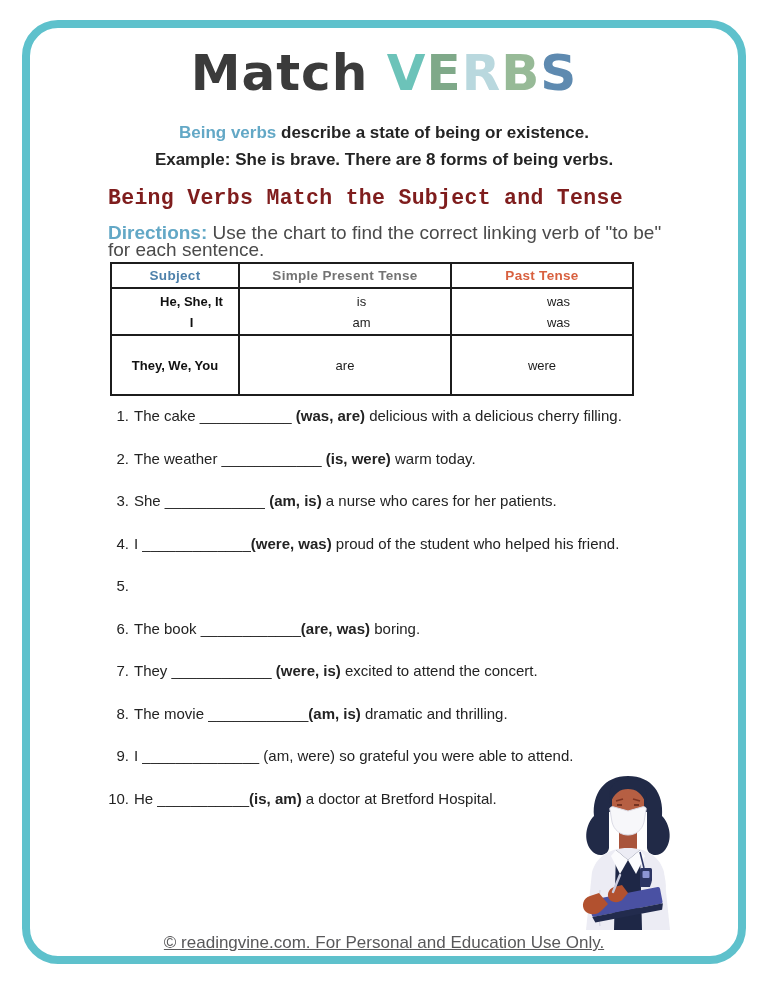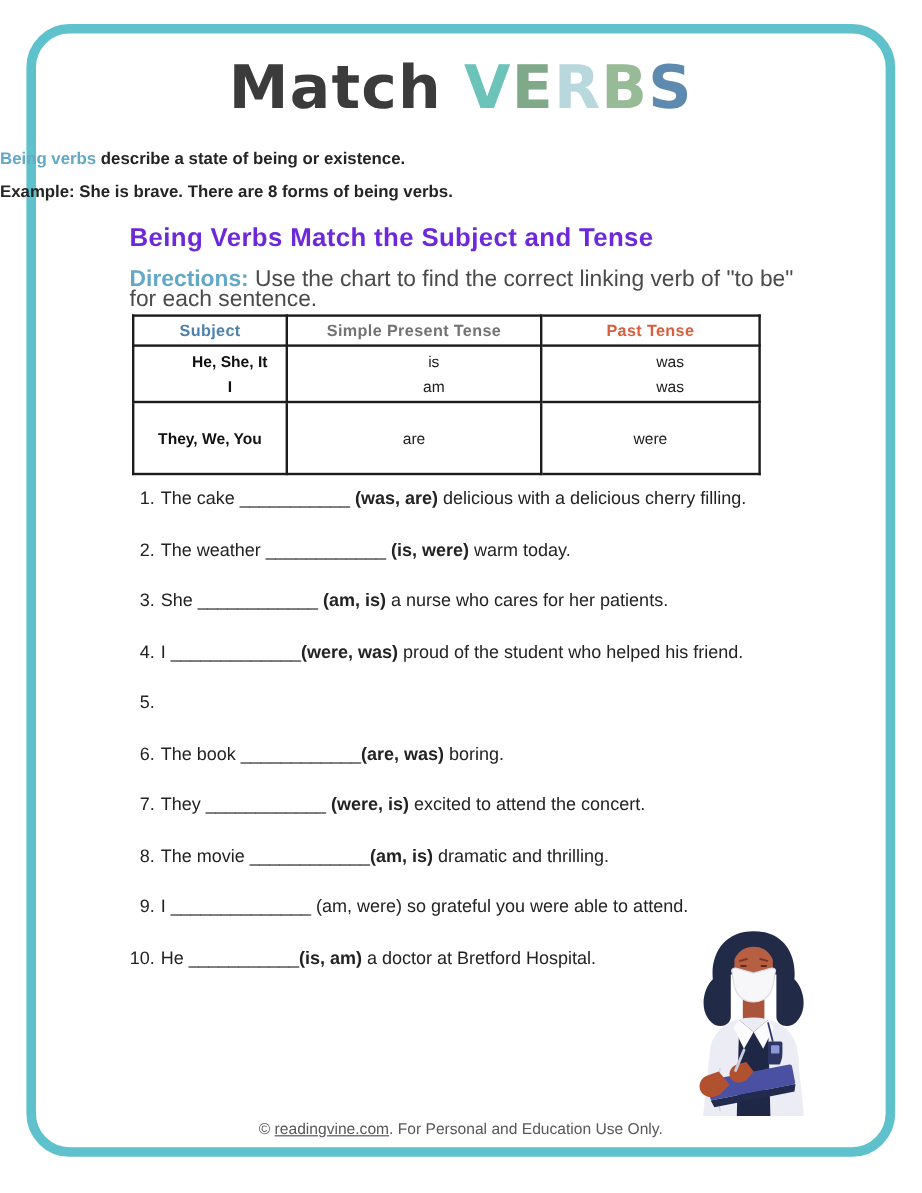--- a/index.html
+++ b/index.html
@@ -11,28 +11,28 @@
     position:absolute; left:22px; top:20px; width:724px; height:944px;
     border:8px solid #5ec1cc; border-radius:36px; box-sizing:border-box;
   }
   .title {
     position:absolute; top:44px; left:0; width:100%; text-align:center;
     font-family:"DejaVu Sans", sans-serif; font-weight:bold; font-size:50px;
     letter-spacing:1px; color:#3b3b3b; white-space:nowrap;
   }
   .title .verbs span { display:inline-block; }
   .intro {
-    position:absolute; top:119px; left:0; width:100%; 
-    font-size:14px; font-weight:bold; color:#242424; line-height:27px;
+    position:absolute; top:119px; left:0; width:100%; text-align:center;
+    font-size:17px; font-weight:bold; color:#242424; line-height:27px;
   }
   .intro .hl { color:#63a8c6; }
   .heading {
     position:absolute; top:186px; left:108px;
-    font-family:Liberation Sans, sans-serif; font-weight:bold; font-size:21.5px;
-    color:#6d28d9; letter-spacing:0.3px; white-space:nowrap;text-align:right;
+    font-family:Liberation Mono, monospace; font-weight:bold; font-size:21.5px;
+    color:#7f1d1d; letter-spacing:0.3px; white-space:nowrap;text-align:right;
   }
   .directions {
     position:absolute; top:224px; left:108px; width:558px;
     font-size:19px; line-height:17px; color:#4a4a4a; font-weight:500;
   }
   .directions .dl { color:#63a8c6; font-weight:bold; }
   table.chart {
     position:absolute; top:262px; left:110px; width:522px;
     border-collapse:collapse; table-layout:fixed;
   }
@@ -48,21 +48,21 @@
   .sentences { position:absolute; top:408px; left:102px; width:606px; }
   .sentence {
     display:flex; align-items:baseline; margin-bottom:26px;
     font-size:15px; line-height:16.5px; color:#232323; white-space:nowrap;
   }
   .snum { flex:0 0 27px; text-align:right; margin-right:5px; }
   .opt.bold { font-weight:bold; }
   .illustration { position:absolute; left:556px; top:770px; width:144px; height:164px; }
   .footer {
     position:absolute; top:933px; left:0; width:100%; text-align:center;
-    font-size:13px; color:#58585a;
+    font-size:17px; color:#58585a;text-decoration:underline;
   }
   .footer .link { text-decoration:underline; color:#58585a; }
 </style>
 </head>
 <body>
 
 <div class="page">
   <div class="frame"></div>
 
   <div class="title">

